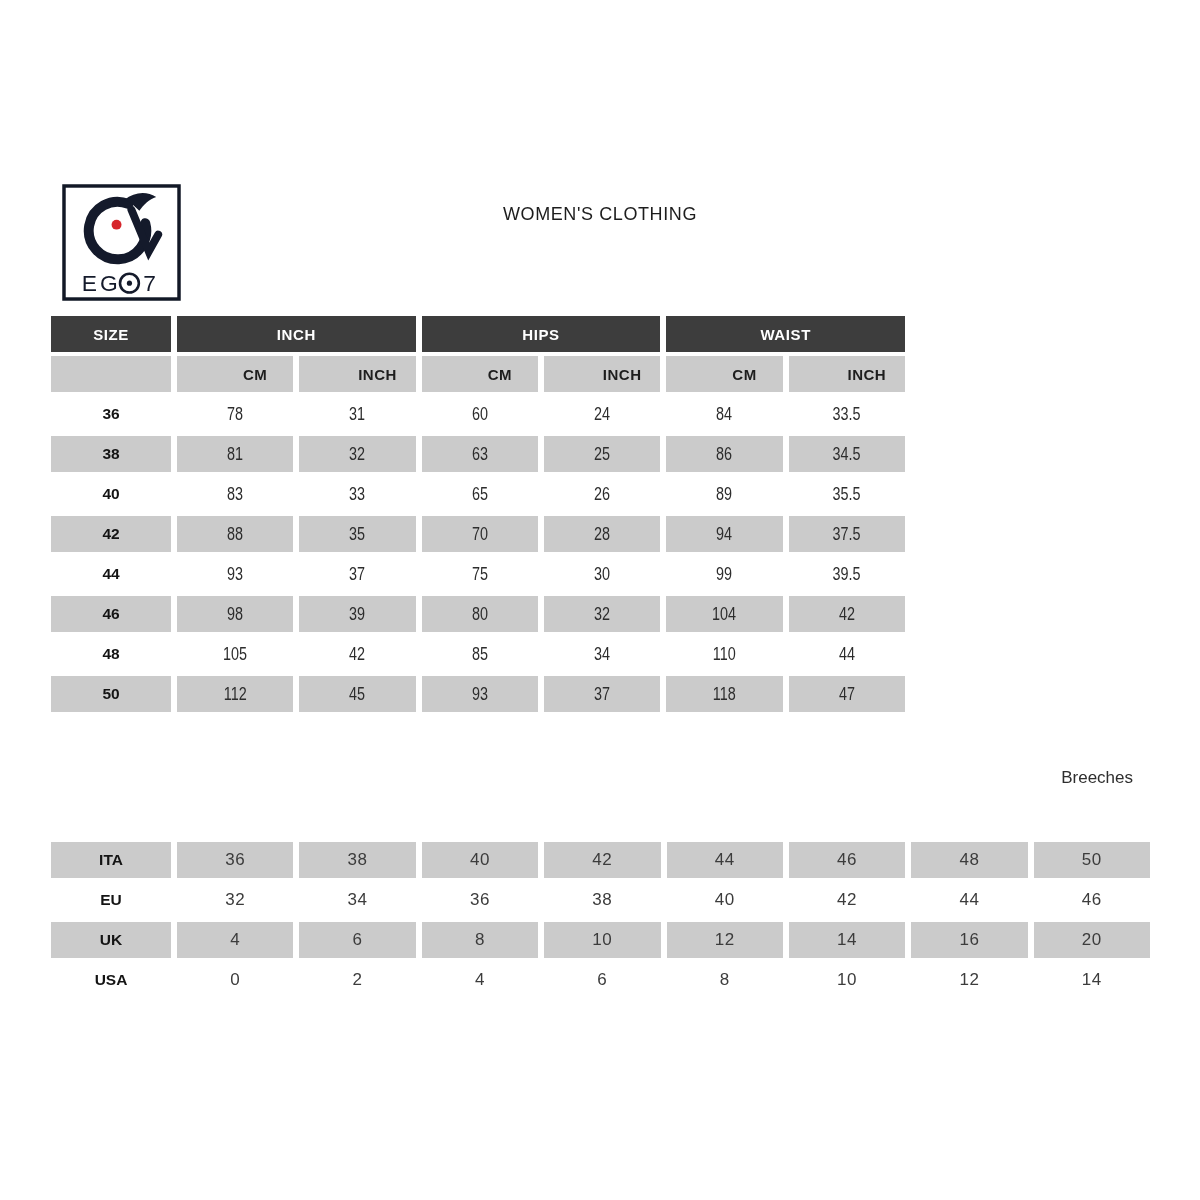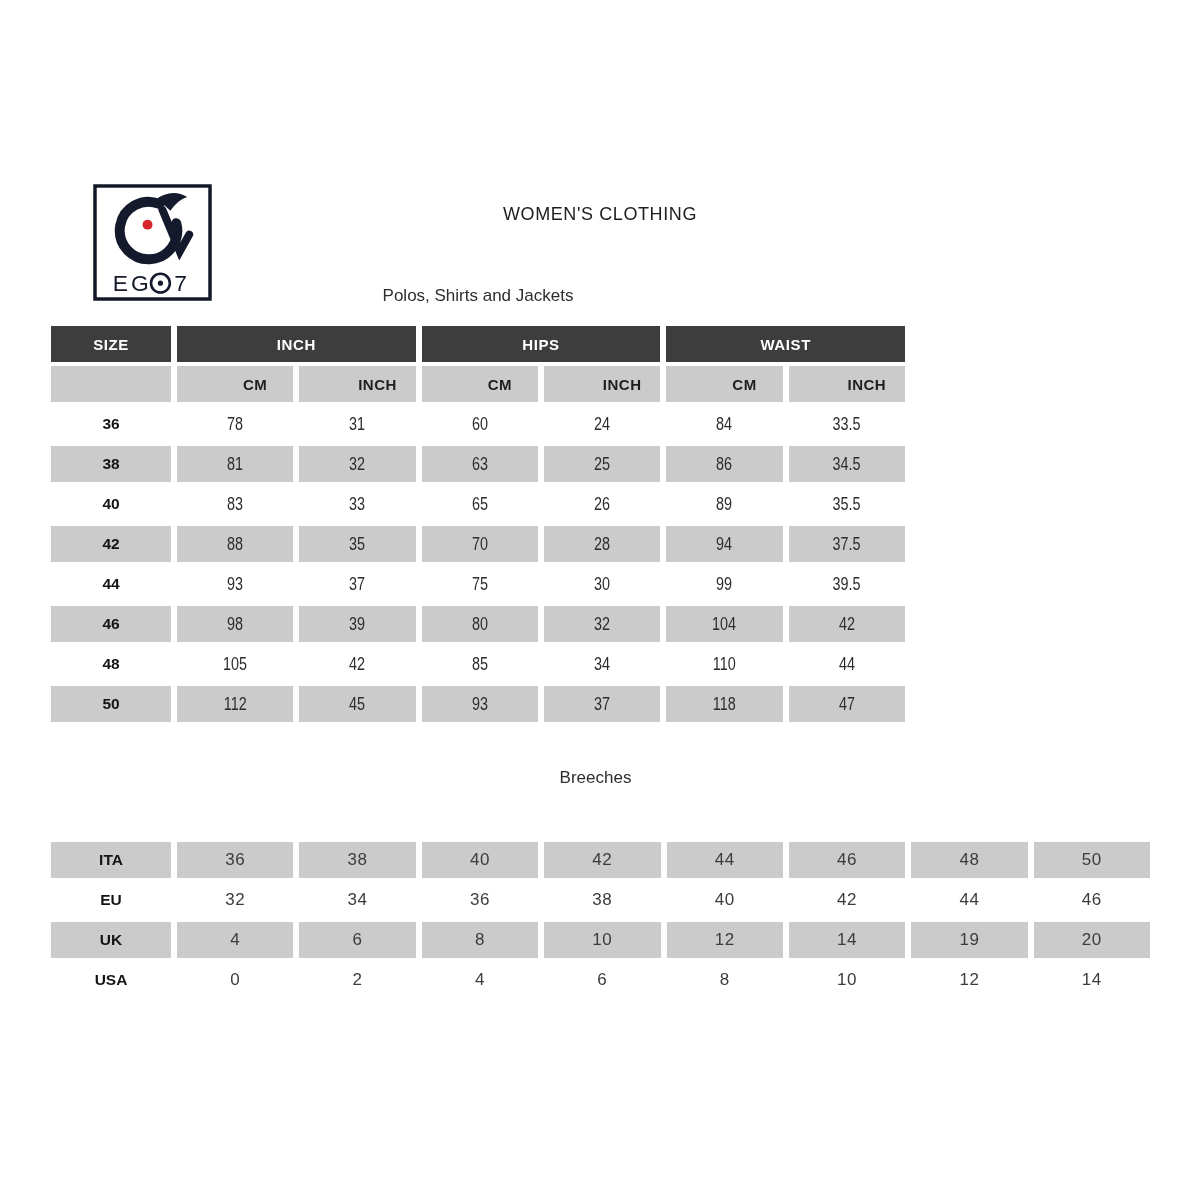--- a/index.html
+++ b/index.html
@@ -12,21 +12,20 @@
     overflow: hidden;
   }
 
   
   .logo {
     position: absolute;
     left: 55px;
     top: 184px;
     width: 133px;
     height: 117px;
-    margin-left: 31px;
   }
   .logo svg { width: 100%; height: 100%; display: block; }
 
   
   .page-title {
     position: absolute;
     left: 0;
     top: 204px;
     width: 1200px;
     text-align: center;
@@ -37,31 +36,31 @@
     margin: 0;
   }
   .caption {
     position: absolute;
     text-align: center;
     font-size: 17px;
     font-weight: 400;
     color: #2e2e2e;
   }
   .cap-polos { left: 51px; top: 286px; width: 854px; }
-  .cap-breeches { left: 46px; top: 768px; width: 1099px; }
+  .cap-breeches { left: 34px; top: 768px; width: 1099px; text-align: right; }
 
   
   .grid {
     position: absolute;
     display: grid;
     gap: 4px 6px;
   }
   .t1 {
     left: 51px;
-    top: 326px;
+    top: 316px;
     width: 854px;
     grid-template-columns: 120px repeat(6, 1fr);
   }
   .t2 {
     left: 51px;
     top: 842px;
     width: 1099px;
     grid-template-columns: 120px repeat(8, 1fr);
   }
   .cell {
@@ -115,21 +114,20 @@
 
       <text x="20" y="108" font-size="23" letter-spacing="3" fill="#141a2b" font-family="Liberation Sans, sans-serif">EG</text>
       <circle cx="68" cy="100" r="9.5" fill="none" stroke="#141a2b" stroke-width="2.6"></circle>
       <circle cx="68" cy="100" r="2.6" fill="#141a2b"></circle>
       <text x="82" y="108" font-size="23" letter-spacing="3" fill="#141a2b" font-family="Liberation Sans, sans-serif">7</text>
     </svg>
   </div>
 
   <h1 class="page-title">WOMEN'S CLOTHING</h1>
 
-  <div class="caption cap-polos">Polos, Shirts and Jackets</div>
 
   <div class="grid t1">
 
     <div class="cell dark">SIZE</div>
     <div class="cell dark sp2">INCH</div>
     <div class="cell dark sp2">HIPS</div>
     <div class="cell dark sp2">WAIST</div>
 
     <div class="cell g"></div>
     <div class="cell g sub">CM</div>
@@ -324,21 +322,21 @@
     <div class="cell val2">44</div>
     <div class="cell val2">46</div>
 
     <div class="cell label g">UK</div>
     <div class="cell val2 g">4</div>
     <div class="cell val2 g">6</div>
     <div class="cell val2 g">8</div>
     <div class="cell val2 g">10</div>
     <div class="cell val2 g">12</div>
     <div class="cell val2 g">14</div>
-    <div class="cell val2 g">19</div>
+    <div class="cell val2 g">16</div>
     <div class="cell val2 g">20</div>
 
     <div class="cell label">USA</div>
     <div class="cell val2">0</div>
     <div class="cell val2">2</div>
     <div class="cell val2">4</div>
     <div class="cell val2">6</div>
     <div class="cell val2">8</div>
     <div class="cell val2">10</div>
     <div class="cell val2">12</div>

